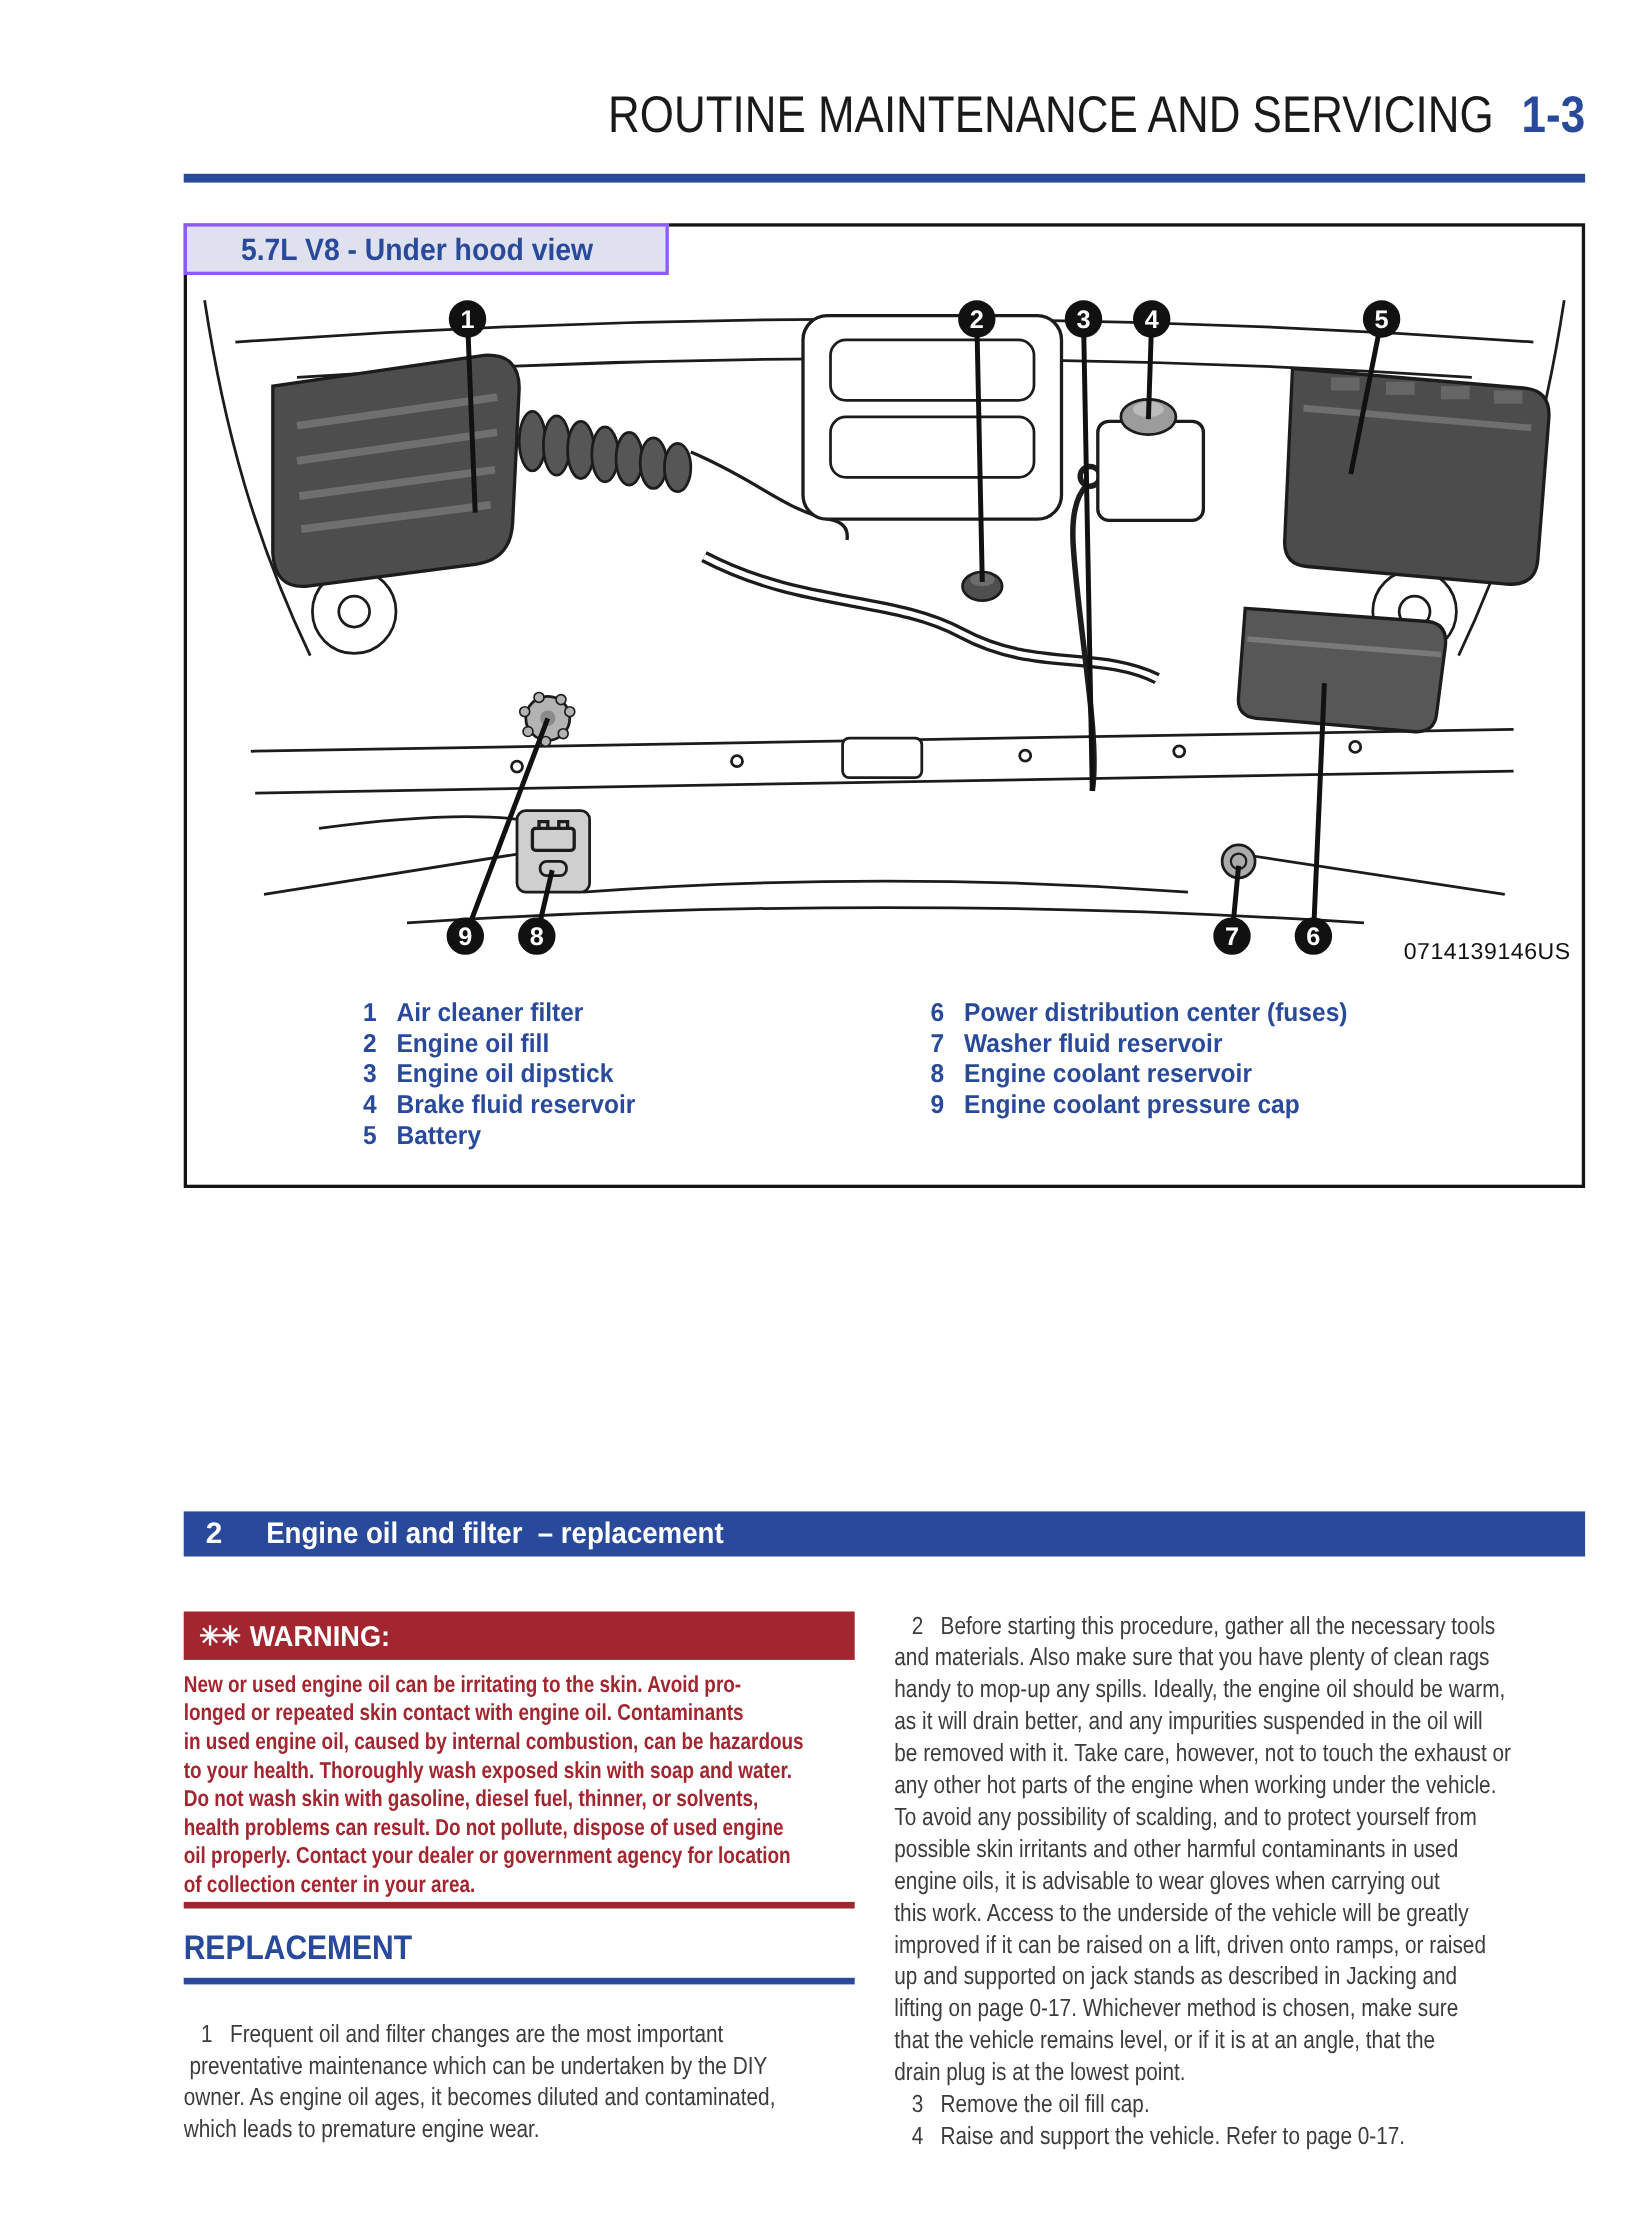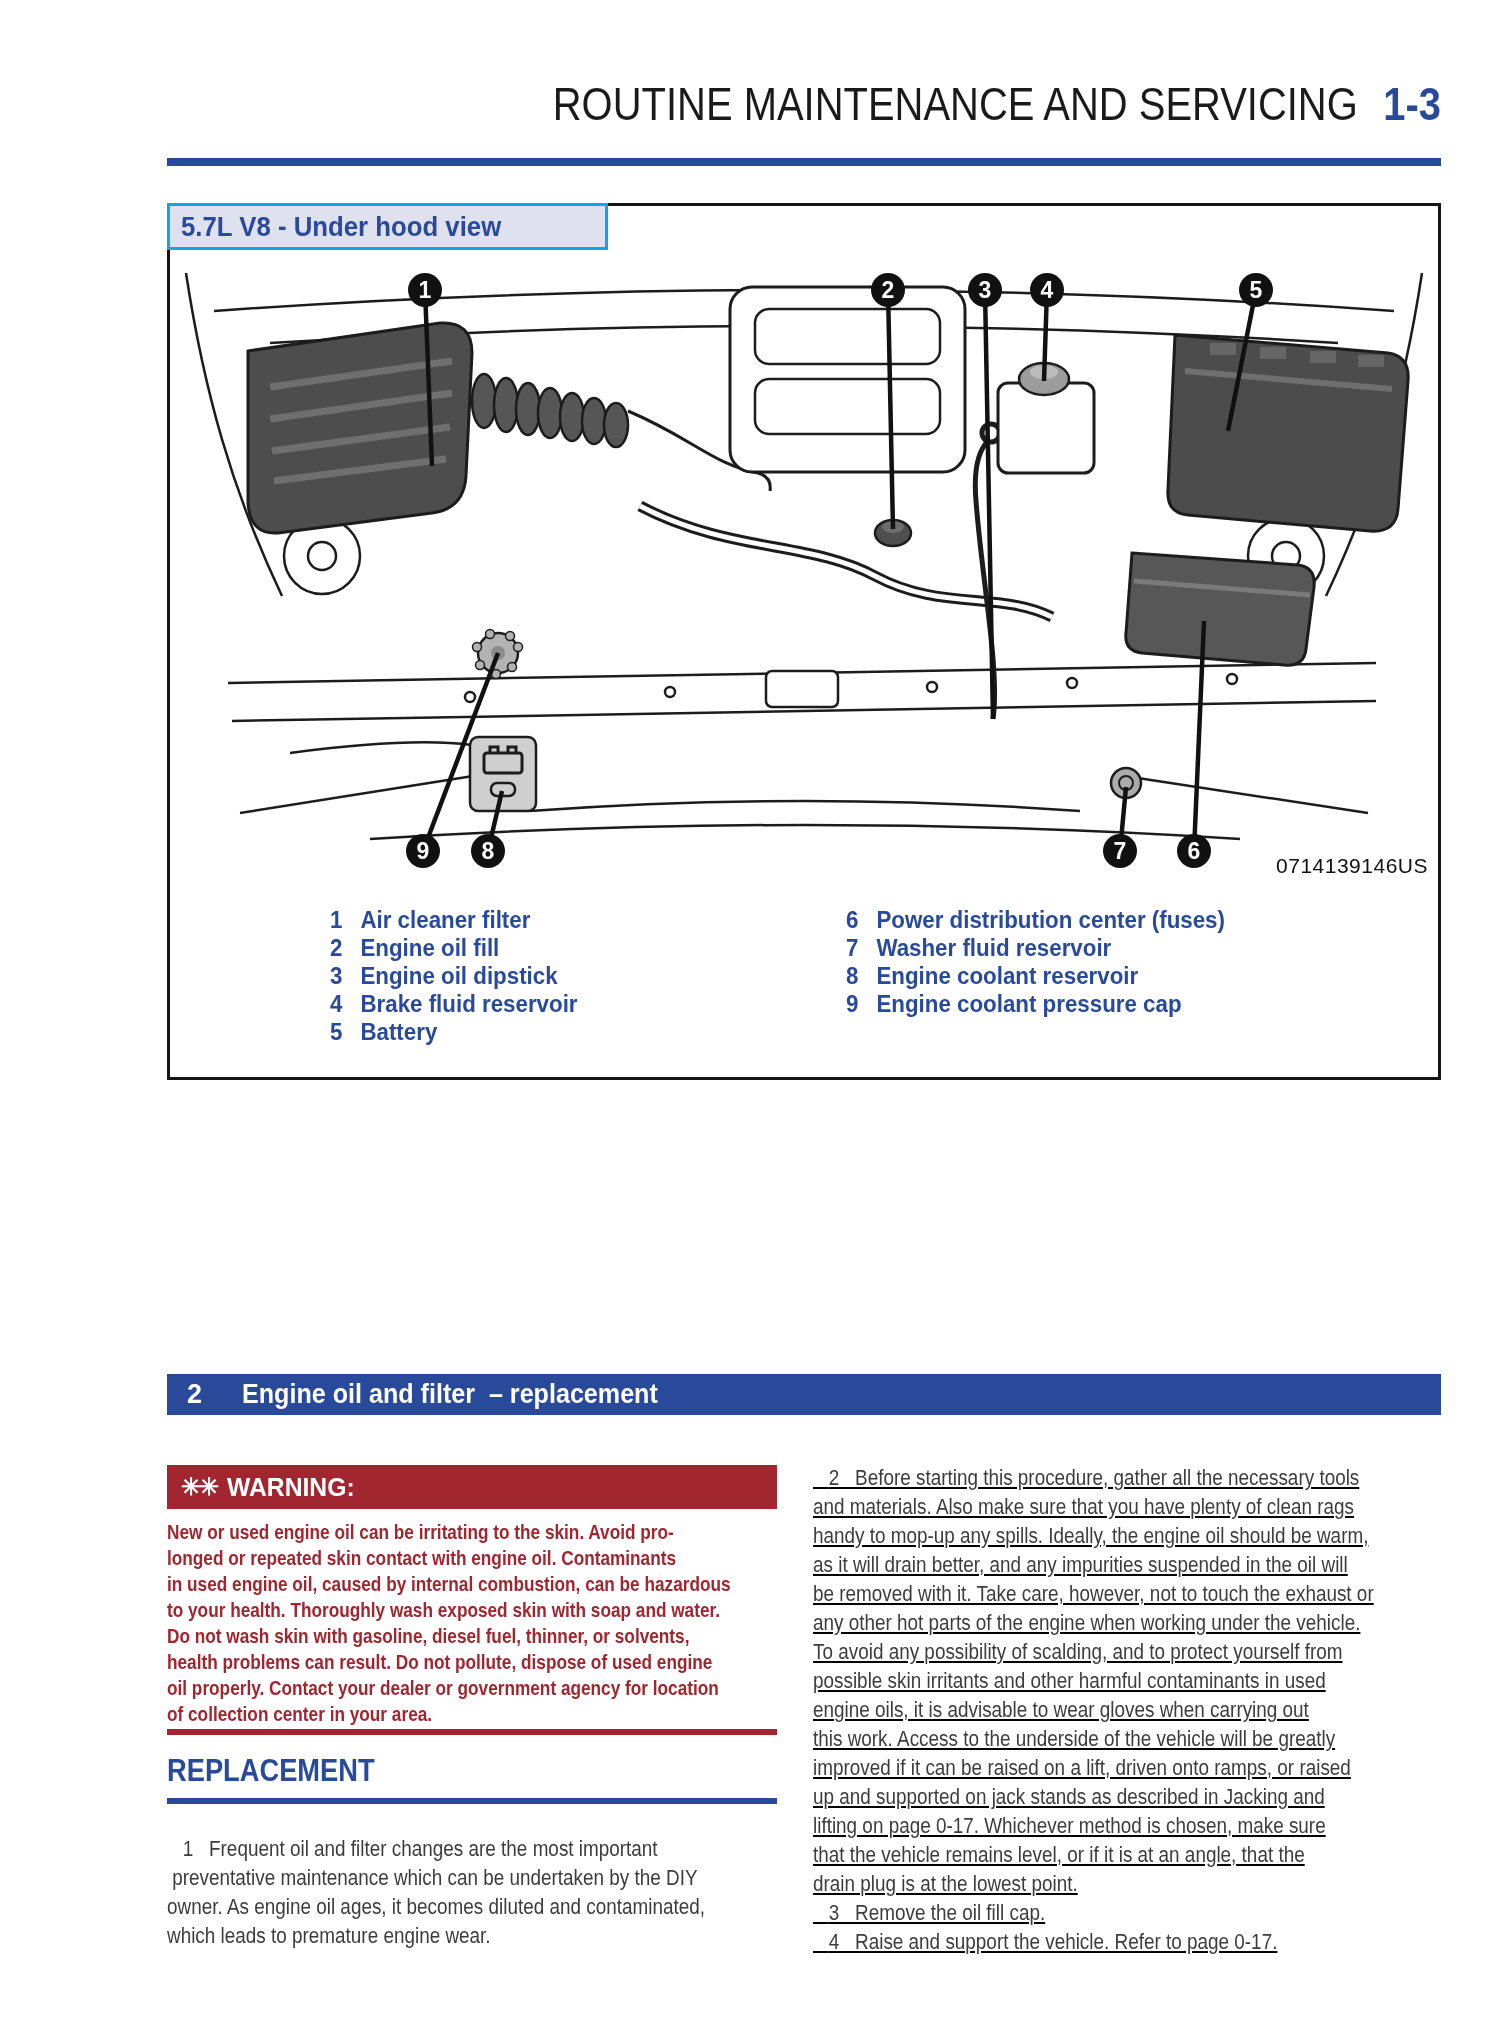--- a/index.html
+++ b/index.html
@@ -14,21 +14,21 @@
   .hdr{position:absolute;top:80px;right:102px;white-space:nowrap;
        transform:scaleX(0.85);transform-origin:100% 50%;line-height:1;}
   .hdr .t{font-size:47px;font-weight:400;color:var(--ink);letter-spacing:0px;}
   .hdr .n{font-size:47px;font-weight:bold;color:var(--blue);margin-left:30px;}
   .hdr-rule{position:absolute;left:124px;right:102px;top:158px;height:8px;background:var(--blue);}
 
   
   .figure{position:absolute;left:124px;top:203px;width:1274px;height:877px;
           border:3px solid #151515;background:#fff;}
   .figcap{position:absolute;left:-3px;top:-3px;width:441px;height:47px;background:var(--capbg);
-          border:3px solid #0ea5e9;display:flex;align-items:center;}
+          border:3px solid #8b5cf6;display:flex;align-items:center;padding-left:38px;}
   .figcap span{font-size:28px;font-weight:bold;color:var(--blue);padding-left:12px;
           transform:scaleX(0.92);transform-origin:0 50%;white-space:nowrap;}
   .diagram{position:absolute;left:0px;top:45px;width:1268px;height:640px;}
   .leader{stroke:#111;stroke-width:4.5;}
   .co-circle{fill:#111;}
   .co-num{fill:#fff;font-family:"Liberation Sans",sans-serif;font-size:23px;font-weight:bold;text-anchor:middle;}
   .figcode{position:absolute;right:10px;top:648px;font-size:21px;font-weight:normal;color:#111;letter-spacing:0.5px;}
 
   .legend{position:absolute;left:0;top:700px;width:100%;}
   .leg-col{position:absolute;top:0;}
@@ -39,21 +39,21 @@
   
   .secbar{position:absolute;left:124px;top:1374px;width:1274px;height:41px;background:var(--blue);
           display:flex;align-items:center;color:#fff;}
   .secbar .sn{font-size:27px;font-weight:bold;margin-left:20px;}
   .secbar .st{font-size:27px;font-weight:bold;margin-left:40px;white-space:pre;
           transform:scaleX(0.93);transform-origin:0 50%;}
 
   
   .cols{position:absolute;left:124px;top:1455px;width:1274px;display:flex;}
   .col-l{width:610px;flex:0 0 610px;}
-  .col-r{width:628px;margin-left:36px;flex:0 0 628px;text-decoration:underline;}
+  .col-r{width:628px;margin-left:36px;flex:0 0 628px;}
 
   .warnbar{margin-top:10px;height:44px;background:var(--red);display:flex;align-items:center;color:#fff;}
   .warnbar .wflag{font-size:24px;font-weight:bold;margin-left:14px;letter-spacing:-2px;}
   .warnbar .wt{font-size:26px;font-weight:bold;margin-left:10px;transform:scaleX(0.95);transform-origin:0 50%;}
   .warntext{margin-top:10px;color:var(--red);font-weight:bold;font-size:21px;line-height:26px;
             white-space:pre-wrap;width:744px;transform:scaleX(0.82);transform-origin:0 0;}
   .redrule{margin-top:2px;height:6px;width:610px;background:var(--red);}
   .reph{margin-top:18px;font-size:31px;font-weight:bold;color:var(--blue);
         transform:scaleX(0.88);transform-origin:0 0;white-space:nowrap;}
   .bluerule{margin-top:9px;height:6px;width:610px;background:var(--blue);}

